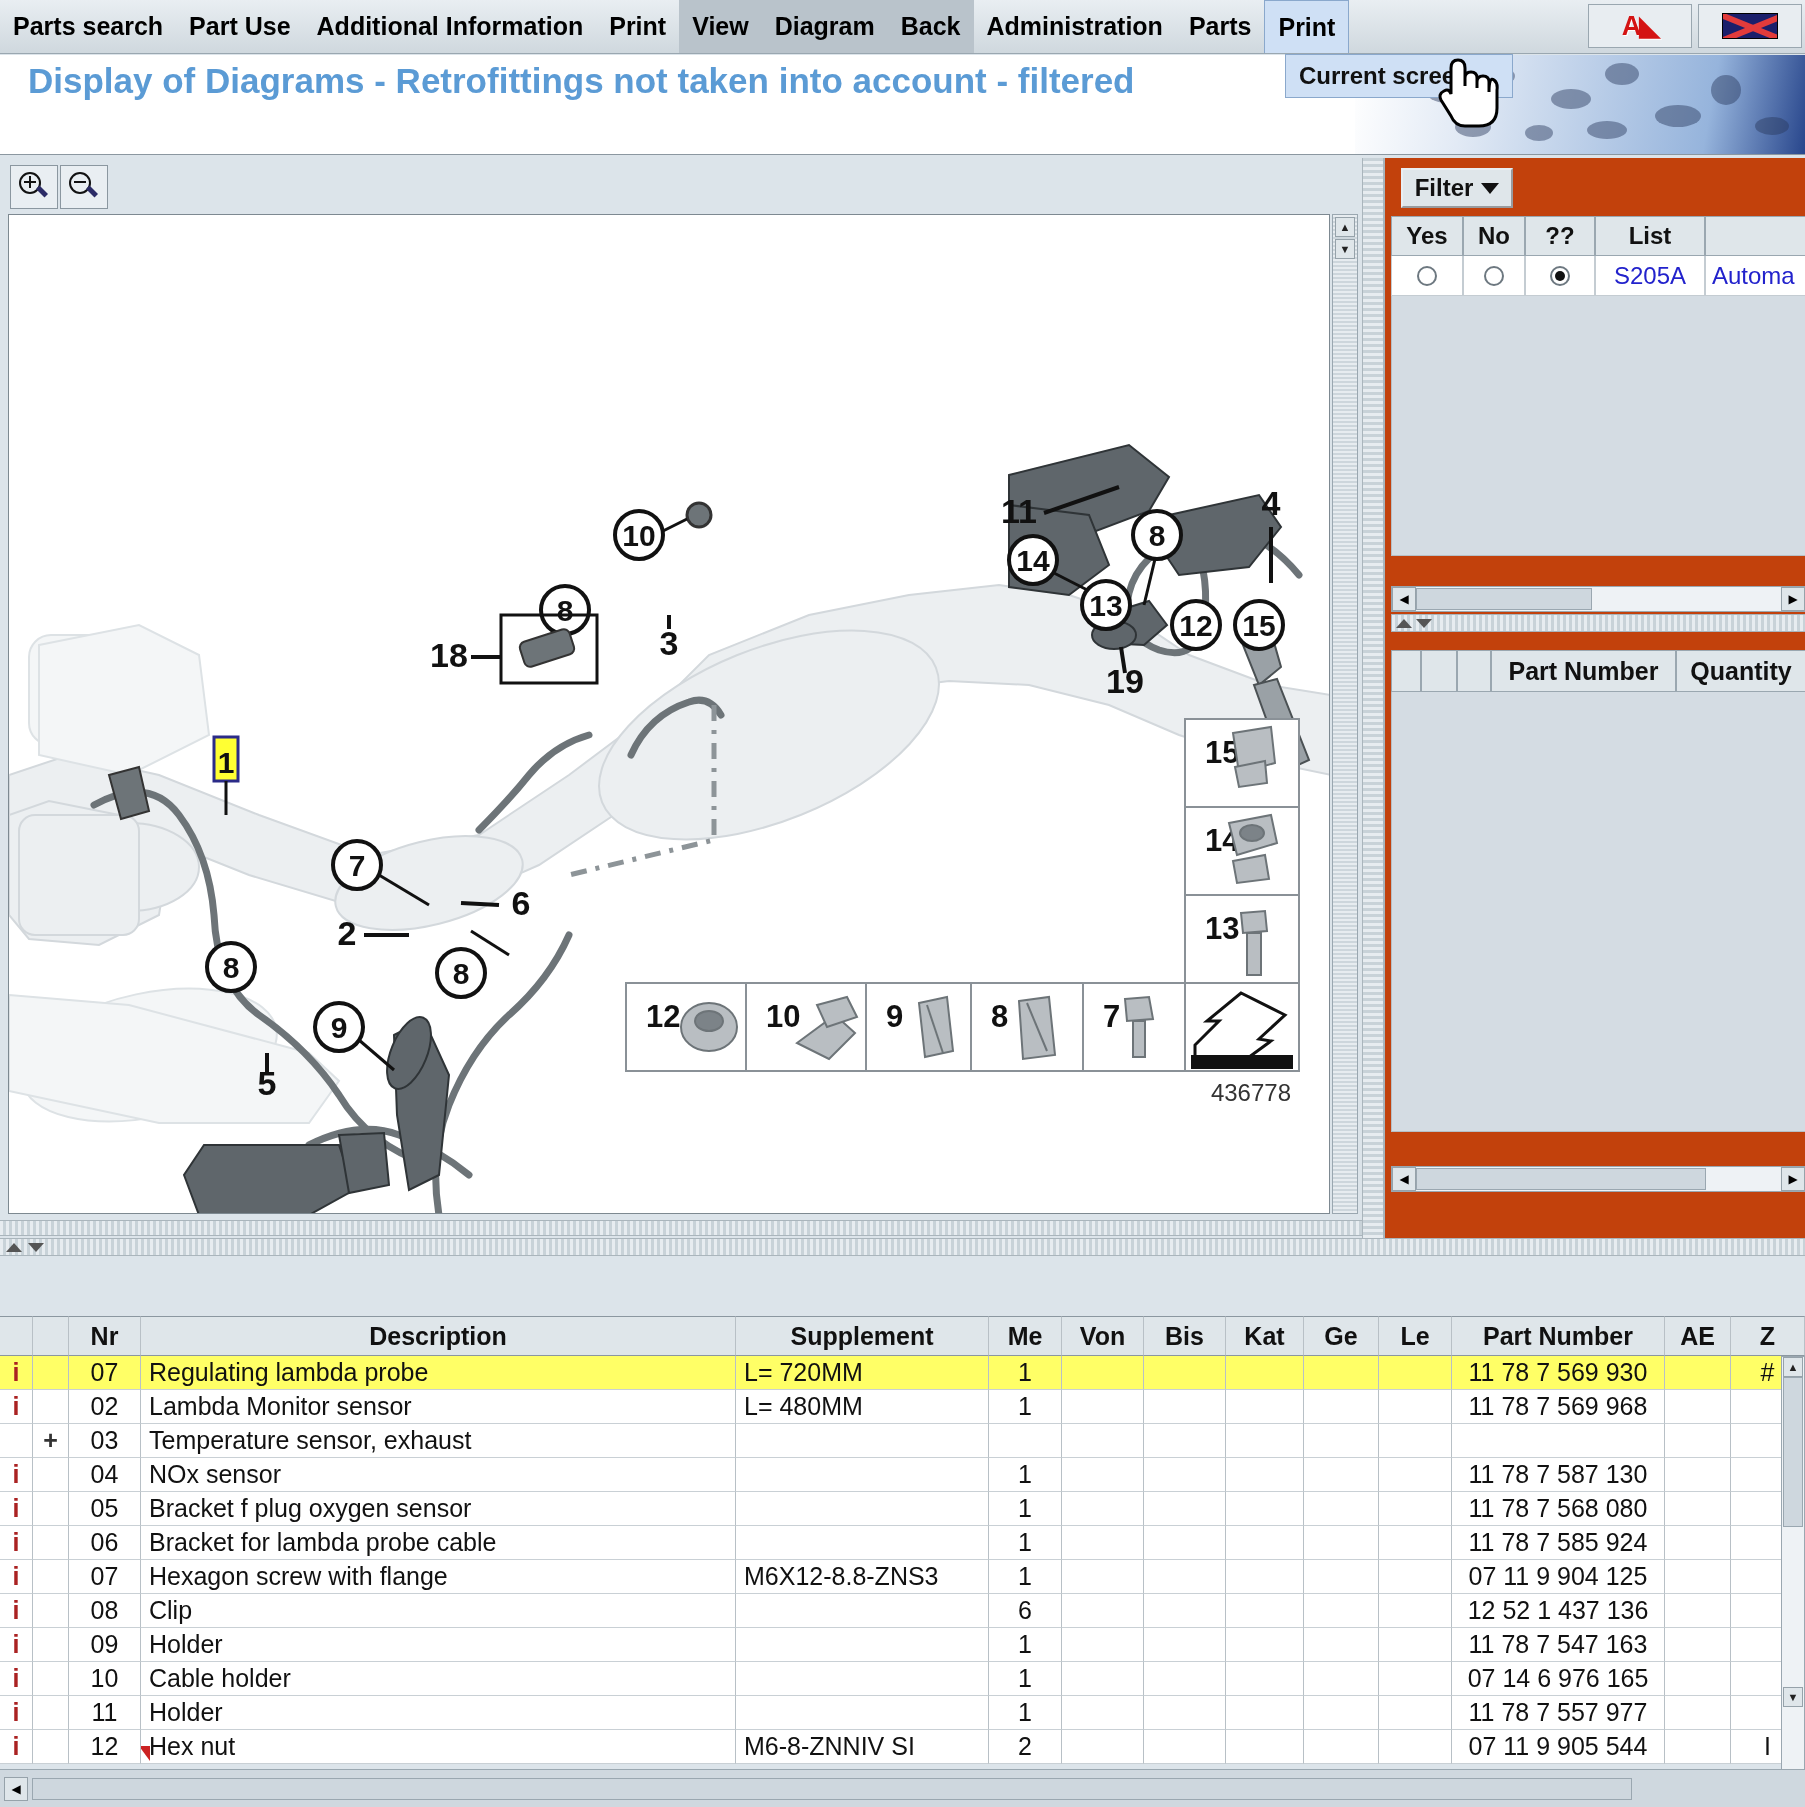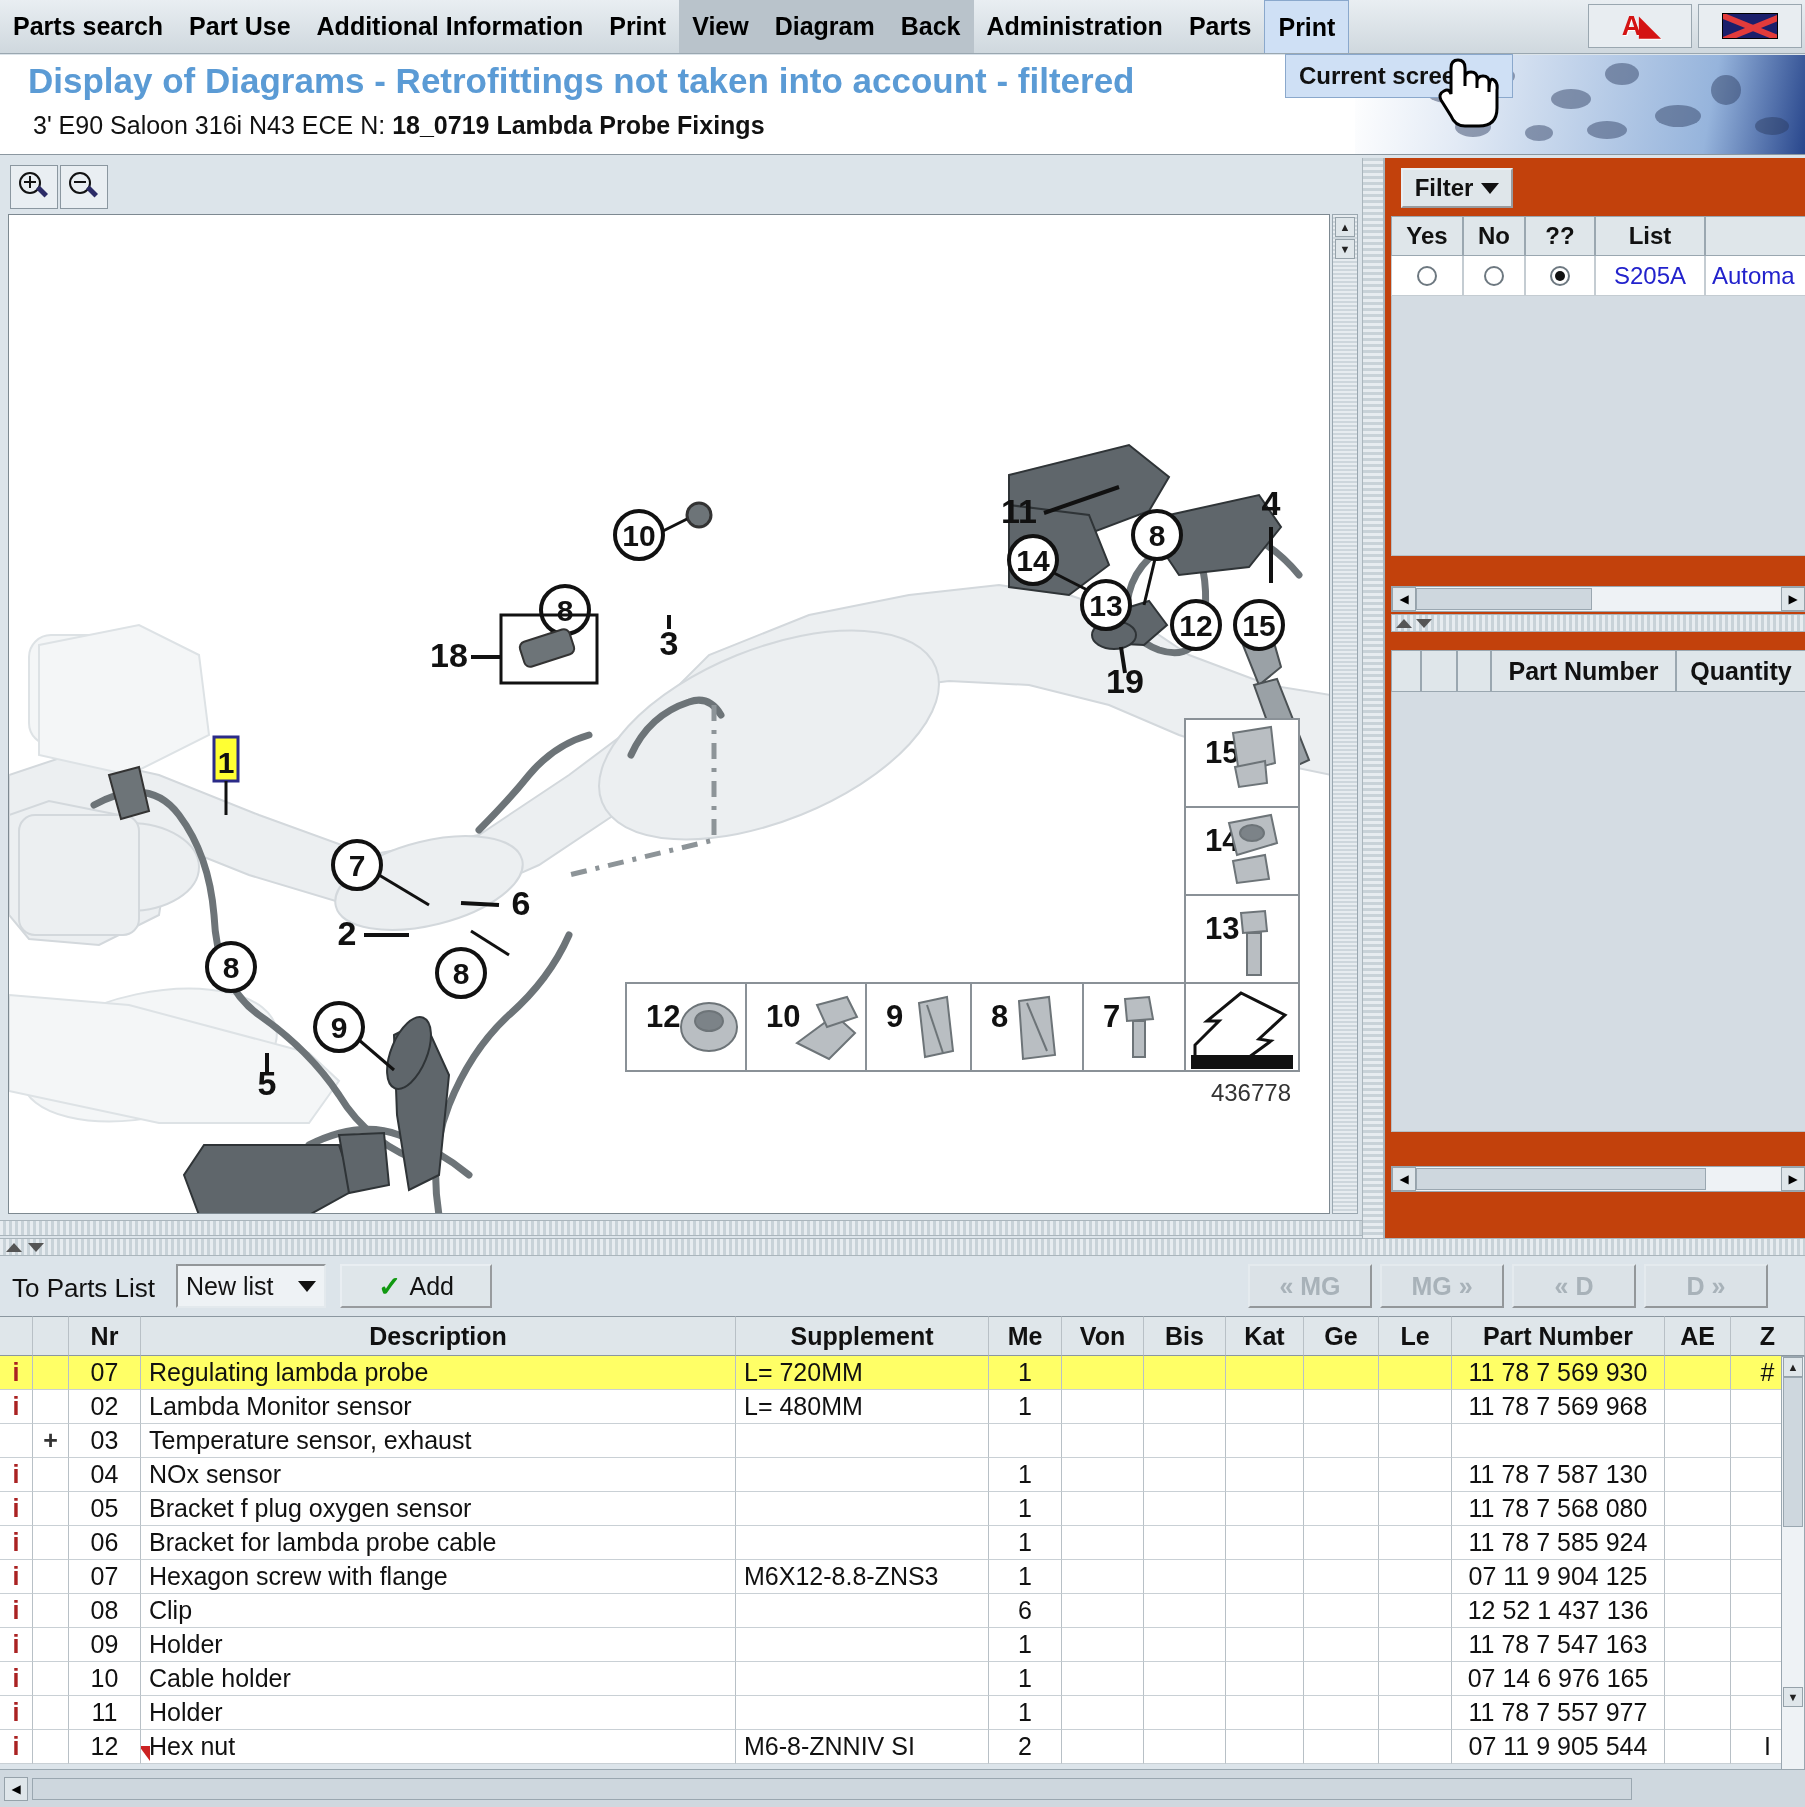--- a/index.html
+++ b/index.html
@@ -274,23 +274,20 @@
       <span class="sp" style="left:196px;top:34px;width:40px;height:20px;"></span>
       <span class="sp" style="left:250px;top:8px;width:34px;height:22px;"></span>
       <span class="sp" style="left:300px;top:50px;width:46px;height:22px;"></span>
       <span class="sp" style="left:356px;top:20px;width:30px;height:30px;"></span>
       <span class="sp" style="left:100px;top:62px;width:36px;height:20px;"></span>
       <span class="sp" style="left:170px;top:70px;width:28px;height:16px;"></span>
       <span class="sp" style="left:400px;top:62px;width:34px;height:18px;"></span>
       <span class="sp" style="left:232px;top:66px;width:40px;height:18px;"></span>
     </div>
     <div class="title-main">Display of Diagrams - Retrofittings not taken into account - filtered</div>
-    <div class="title-sub">
-      <span>3' E90 Saloon 316i N43 ECE  N: </span><b>18_0719 Lambda Probe Fixings</b>
-    </div>
   </div>
 
   <svg class="cursor-hand" viewBox="0 0 62 74">
     <path d="M14 38 L14 12 Q14 4 21 4 Q28 4 28 12 L28 30 L28 22 Q28 16 34 16 Q40 16 40 22 L40 32 L40 26 Q40 20 46 20 Q52 20 52 26 L52 36 Q52 20 57 24 Q61 27 60 34 L60 52 Q60 70 42 70 L28 70 Q18 70 14 60 L4 44 Q1 38 7 35 Q12 32 14 38 Z" fill="#ffffff" stroke="#000000" stroke-width="3"></path>
   </svg>
 
   <div class="diagram-panel">
     <div class="diag-toolbar">
       <div class="zbtn zin">
         <span class="mag">
@@ -552,35 +549,20 @@
       <div class="hs-arrow">▶</div>
     </div>
   </div>
 
   <div class="bottom-split">
     <span class="tri-up"></span>
     <span class="tri-dn"></span>
   </div>
 
   <div class="bottom">
-    <div class="bottom-toolbar">
-      <div class="lbl-topl">To Parts List</div>
-      <div class="combo">
-        <span>New list</span>
-        <span class="caret-dn"></span>
-      </div>
-      <div class="addbtn">
-        <span class="check">✓</span>
-        <span>Add</span>
-      </div>
-      <div class="navbtn" style="left:1248px;">« MG</div>
-      <div class="navbtn" style="left:1380px;">MG »</div>
-      <div class="navbtn" style="left:1512px;">« D</div>
-      <div class="navbtn" style="left:1644px;">D »</div>
-    </div>
 
     <div class="ptable">
       <div class="prow head">
         <div class="pc" style="width:33px;"></div>
         <div class="pc" style="width:36px;"></div>
         <div class="pc" style="width:72px;">Nr</div>
         <div class="pc" style="width:595px;">Description</div>
         <div class="pc" style="width:253px;">Supplement</div>
         <div class="pc" style="width:73px;">Me</div>
         <div class="pc" style="width:82px;">Von</div>

